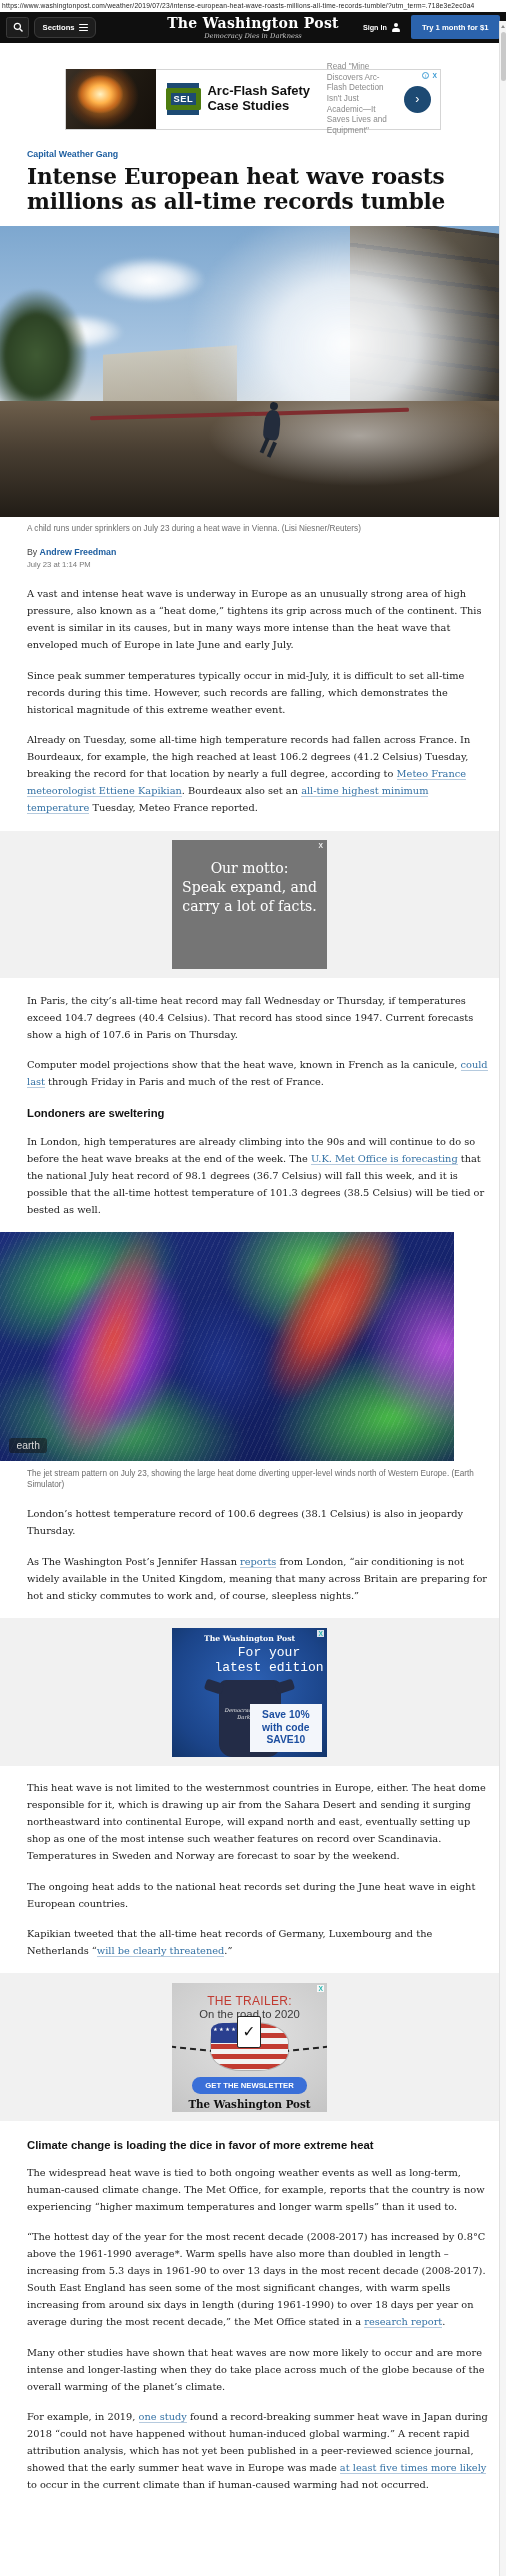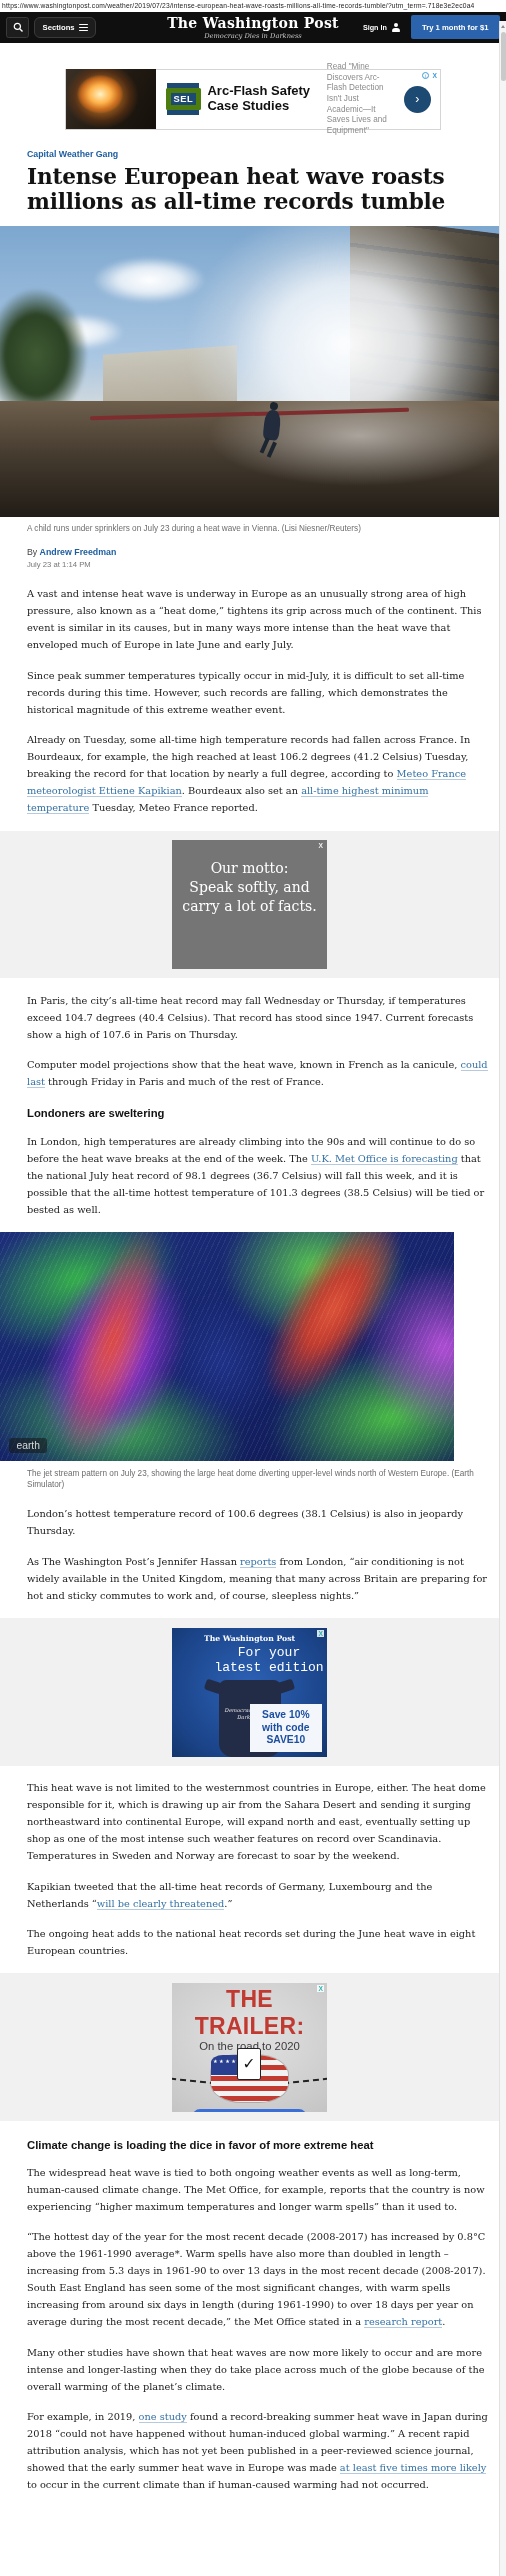--- a/index.html
+++ b/index.html
@@ -90,21 +90,21 @@
   .ad-onesie .wplogo { color:#fff; font-family:"DejaVu Serif","Liberation Serif",serif; font-weight:bold; font-size:7.7px; margin-top:6.2px; }
   .ad-onesie .h { color:#fff; font-family:Liberation Mono, monospace; font-size:13px; margin-top:2.1px;margin-left:39px; }
   .onesie { position:relative; width:62px; height:77px; margin:5.2px auto 0 auto; background:#232c47; border-radius:7.2px 7.2px 13.4px 13.4px; }
   .onesie::before { content:""; position:absolute; top:1px; left:-13.4px; width:17.5px; height:11.3px; background:#232c47; transform:rotate(18deg); border-radius:3.1px; }
   .onesie::after { content:""; position:absolute; top:1px; right:-13.4px; width:17.5px; height:11.3px; background:#232c47; transform:rotate(-18deg); border-radius:3.1px; }
   .onesie .otext { position:absolute; top:27px; left:0; right:0; color:#e9e9e9; font-family:"DejaVu Serif","Liberation Serif",serif; font-style:italic; font-size:5.2px; line-height:1.3; }
   .savebox { position:absolute; right:5.2px; bottom:4.1px; width:72px; background:#f3f6fb; padding:5.2px 3.1px; }
   .savebox div { color:#1d4fa0; font-weight:bold; font-size:10.3px; line-height:1.25; }
 
   .ad-trailer { height:129px; background:radial-gradient(134px 103px at 50% 40%, #e2e2e2 0%, #cdcdcd 70%, #c2c2c2 100%); text-align:center; overflow:hidden; }
-  .ad-trailer .t1 { color:#c13a31; font-weight:bold; font-size:23px; letter-spacing:0.3px; margin-top:3px; }
+  .ad-trailer .t1 { color:#c13a31; font-weight:normal; font-size:12px; letter-spacing:0.3px; margin-top:11px; }
   .ad-trailer .t2 { color:#3c3c3c; font-size:11.3px; margin-top:0; }
   .flagmap-row { position:relative; height:49px; margin-top:3.1px; }
   .dash { position:absolute; top:25px; width:46px; border-top:2.6px dashed #222; }
   .dash.l { left:-2.1px; transform:rotate(6deg); }
   .dash.r { right:-2.1px; transform:rotate(-6deg); }
   .flagmap { position:relative; width:77px; height:47px; margin:0 auto; background:repeating-linear-gradient(180deg,#c23b31 0 5.2px,#f2f2f2 5.2px 10.3px); border-radius:36% 42% 38% 40%; box-shadow:0 0 0 1px rgba(60,60,60,.25); }
   .canton { position:absolute; top:0; left:0; width:33px; height:20.6px; background:#2a3f8f; border-radius:36% 10% 0 0; color:#fff; font-size:5.2px; line-height:6.7px; padding-top:3.1px; }
   .ballot { position:absolute; top:-7.2px; left:26px; width:24px; height:32px; background:#fff; border:1.5px solid #222; border-radius:2.1px; color:#111; font-size:15.5px; line-height:29px; font-weight:bold; }
   .ad-trailer .nl-btn { display:inline-block; margin-top:5.2px; background:#3a6fd8; color:#fff; font-weight:bold; font-size:7.7px; padding:4.1px 13.4px; border-radius:8.2px; cursor:pointer; }
   .ad-trailer .wp { color:#111; font-family:"DejaVu Serif","Liberation Serif",serif; font-weight:bold; font-size:10.3px; margin-top:4.1px; }
@@ -208,21 +208,21 @@
   </div>
 
   <p class="graf">A vast and intense heat wave is underway in Europe as an unusually strong area of high pressure, also known as a “heat dome,” tightens its grip across much of the continent. This event is similar in its causes, but in many ways more intense than the heat wave that enveloped much of Europe in late June and early July.</p>
   <p class="graf">Since peak summer temperatures typically occur in mid-July, it is difficult to set all-time records during this time. However, such records are falling, which demonstrates the historical magnitude of this extreme weather event.</p>
   <p class="graf">Already on Tuesday, some all-time high temperature records had fallen across France. In Bourdeaux, for example, the high reached at least 106.2 degrees (41.2 Celsius) Tuesday, breaking the record for that location by nearly a full degree, according to <a href="#" class="lnk">Meteo France meteorologist Ettiene Kapikian</a>. Bourdeaux also set an <a href="#" class="lnk">all-time highest minimum temperature</a> Tuesday, Meteo France reported.</p>
 
   <div class="band">
     <div class="adbox ad-motto">
       <span class="closex">X</span>
       <div class="m1">Our motto:</div>
-      <div class="m2">Speak softly, and</div>
+      <div class="m2">Speak expand, and</div>
       <div class="m3">carry a lot of facts.</div>
     </div>
   </div>
 
   <p class="graf">In Paris, the city’s all-time heat record may fall Wednesday or Thursday, if temperatures exceed 104.7 degrees (40.4 Celsius). That record has stood since 1947. Current forecasts show a high of 107.6 in Paris on Thursday.</p>
   <p class="graf">Computer model projections show that the heat wave, known in French as la canicule, <a href="#" class="lnk">could last</a> through Friday in Paris and much of the rest of France.</p>
   <h2 class="subhead">Londoners are sweltering</h2>
   <p class="graf">In London, high temperatures are already climbing into the 90s and will continue to do so before the heat wave breaks at the end of the week. The <a href="#" class="lnk">U.K. Met Office is forecasting</a> that the national July heat record of 98.1 degrees (36.7 Celsius) will fall this week, and it is possible that the all-time hottest temperature of 101.3 degrees (38.5 Celsius) will be tied or bested as well.</p>
 
   <figure>
@@ -255,22 +255,22 @@
       </div>
       <div class="savebox">
         <div>Save 10%</div>
         <div>with code</div>
         <div>SAVE10</div>
       </div>
     </div>
   </div>
 
   <p class="graf">This heat wave is not limited to the westernmost countries in Europe, either. The heat dome responsible for it, which is drawing up air from the Sahara Desert and sending it surging northeastward into continental Europe, will expand north and east, eventually setting up shop as one of the most intense such weather features on record over Scandinavia. Temperatures in Sweden and Norway are forecast to soar by the weekend.</p>
+  <p class="graf">The ongoing heat adds to the national heat records set during the June heat wave in eight European countries.</p>
   <p class="graf">Kapikian tweeted that the all-time heat records of Germany, Luxembourg and the Netherlands “<a href="#" class="lnk">will be clearly threatened</a>.”</p>
-  <p class="graf">The ongoing heat adds to the national heat records set during the June heat wave in eight European countries.</p>
 
   <div class="band">
     <div class="adbox ad-trailer">
       <span class="closex">X</span>
       <div class="t1">THE TRAILER:</div>
       <div class="t2">On the road to 2020</div>
       <div class="flagmap-row">
         <div class="dash l"></div>
         <div class="dash r"></div>
         <div class="flagmap">

